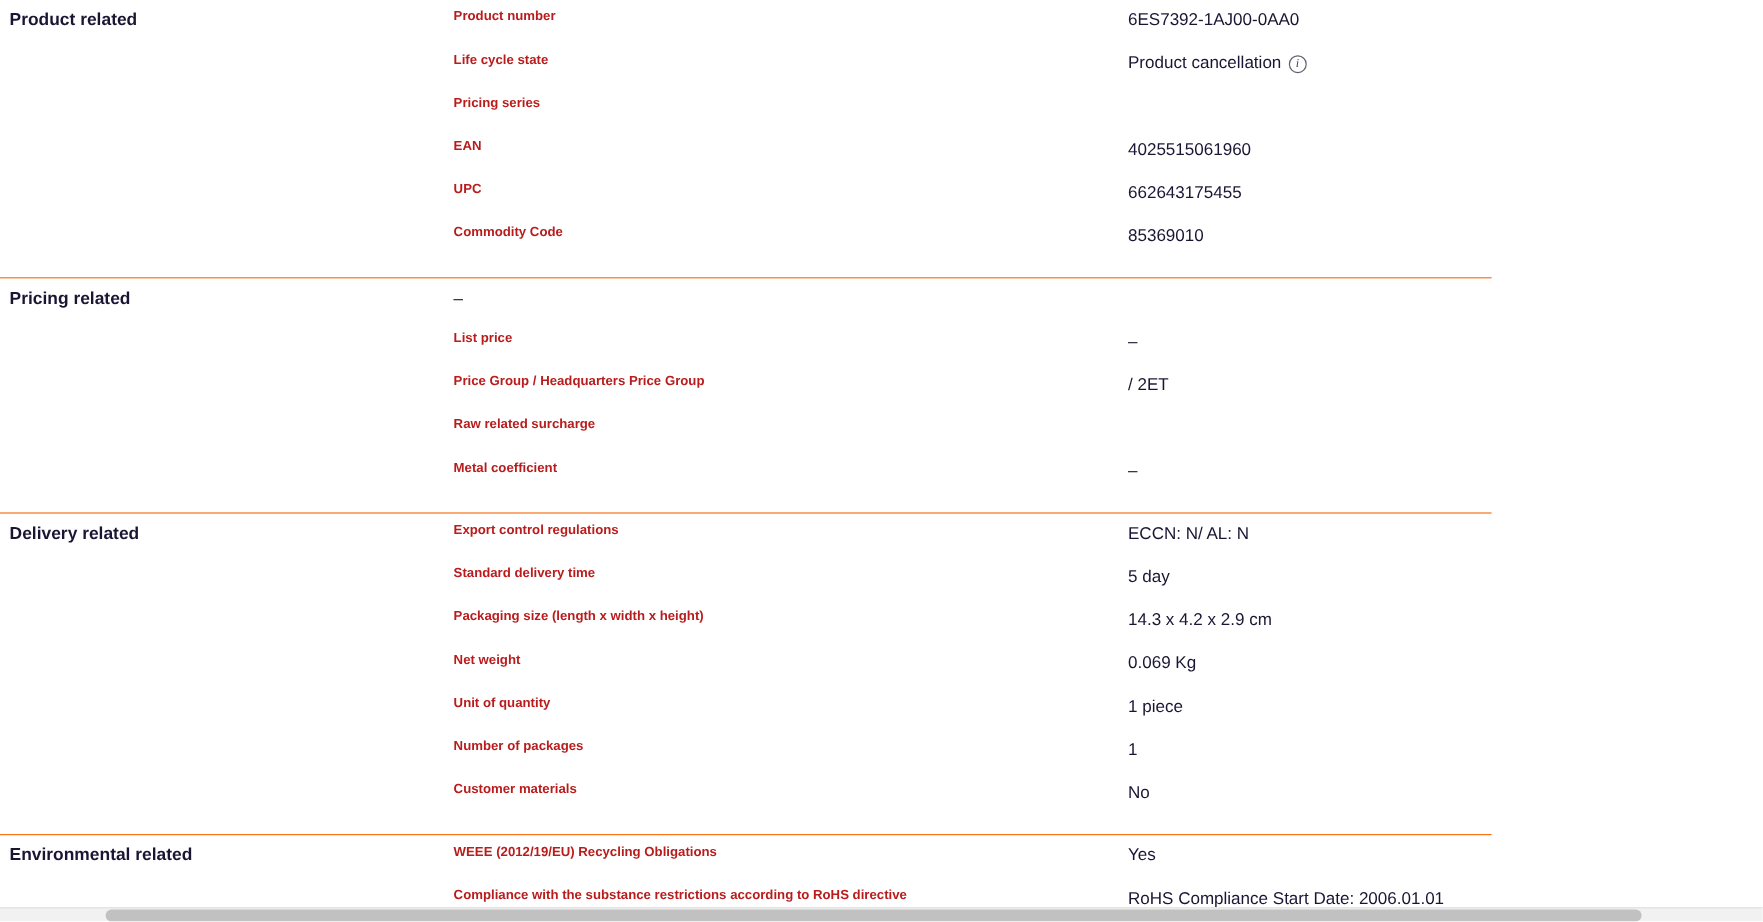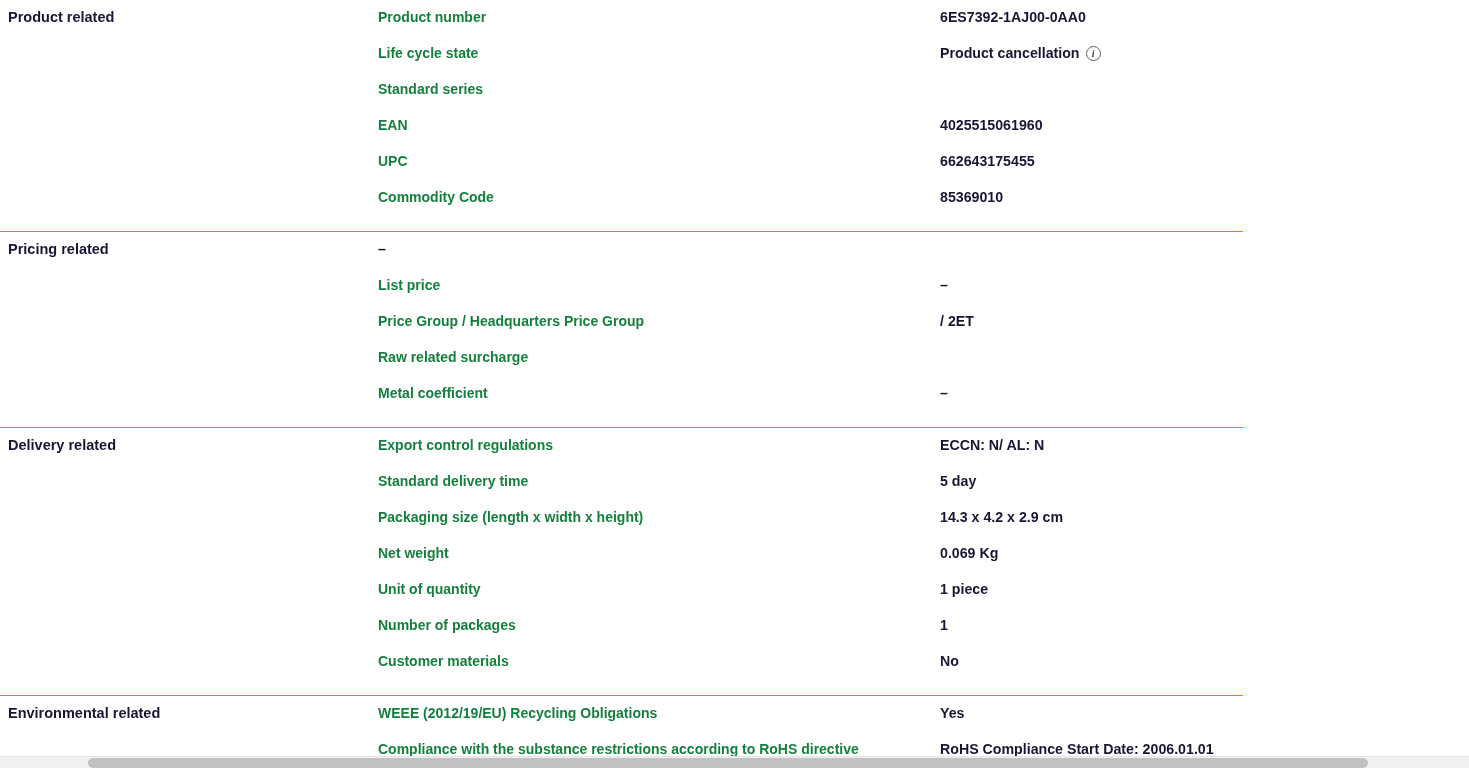--- a/index.html
+++ b/index.html
@@ -53,27 +53,27 @@
   .row {
     display: flex;
     align-items: flex-start;
     min-height: 36px;
     line-height: 1.45;
   }
   .row-label {
     width: 562px;
     flex: 0 0 562px;
     font-weight: bold;
-    font-size: 14px;
-    color: #15803d;
+    font-size: 11px;
+    color: #b91c1c;
     padding-top: 2px;
   }
   .row-value {
     flex: 1 1 auto;
-    font-weight: bold;
+    font-weight: normal;
     font-size: 14.2px;
     color: #1b1534;
     padding-top: 2px;
     display: flex;
     align-items: flex-start;
     gap: 6px;
   }
   .row-value .txt { display: inline; }
   .info-icon {
     display: inline-flex;
@@ -131,21 +131,21 @@
             </div>
         </div>
         <div class="row">
           <div class="row-label">Life cycle state</div>
           <div class="row-value">
               <span class="txt">Product cancellation</span>
               <span class="info-icon"></span>
             </div>
         </div>
         <div class="row">
-          <div class="row-label">Standard series</div>
+          <div class="row-label">Pricing series</div>
           <div class="row-value">
               <span class="txt"></span>
             </div>
         </div>
         <div class="row">
           <div class="row-label">EAN</div>
           <div class="row-value">
               <span class="txt">4025515061960</span>
             </div>
         </div>

